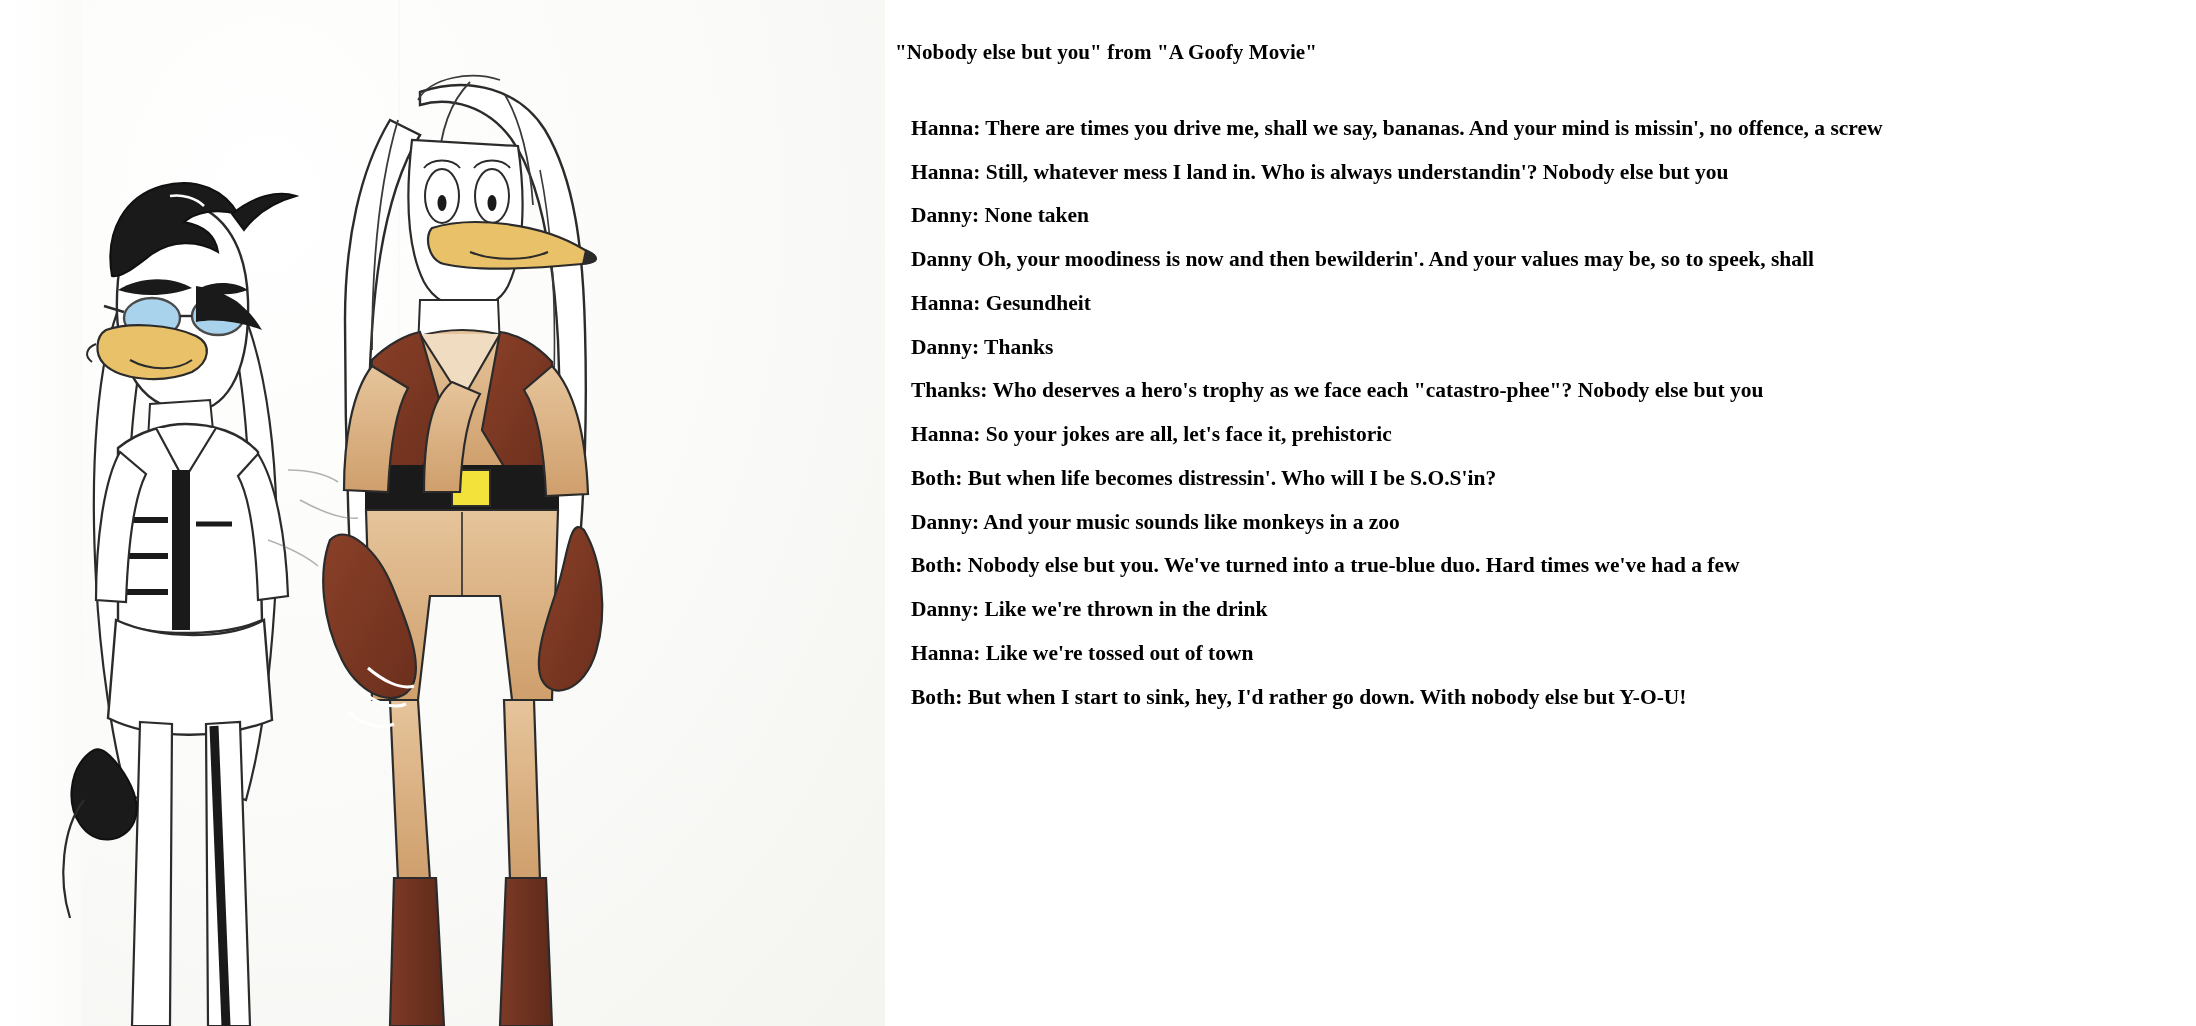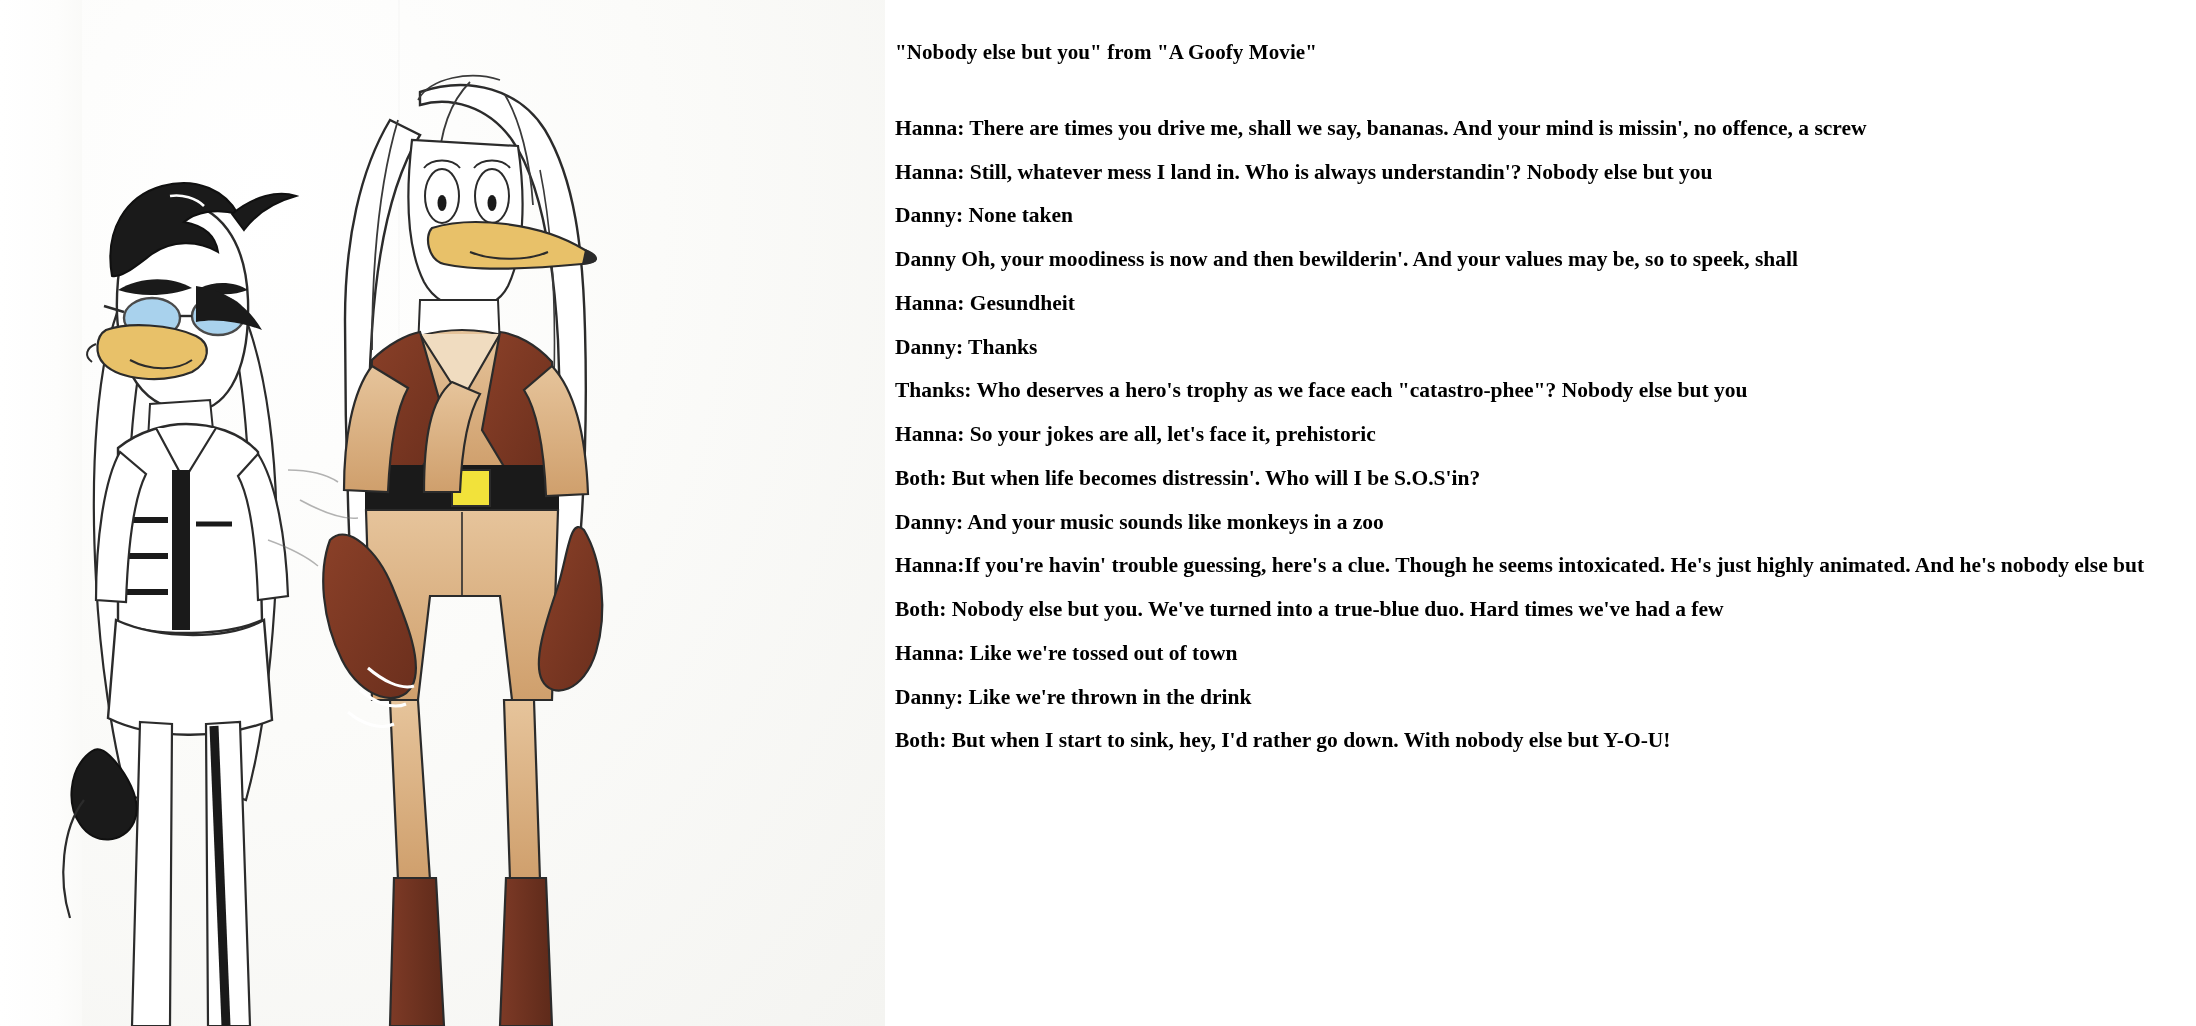--- a/index.html
+++ b/index.html
@@ -68,21 +68,21 @@
     color: #000000;
     margin: 0 0 48px 0;
     letter-spacing: 0.1px;
   }
   .line {
     font-family: "Liberation Serif", serif;
     font-weight: bold;
     font-size: 21.5px;
     line-height: 1.43;
     color: #000000;
-    margin: 0 0 13px 0;
+    margin: 0 0 13px 16px;
     white-space: pre-line;
   }
 </style>
 </head>
 <body>
 
 <div class="page">
 
   <div class="artwork">
     <div class="paper-tint"></div>
@@ -242,21 +242,20 @@
       <p class="line">Hanna: There are times you drive me, shall we say, bananas. And your mind is missin', no offence, a screw</p>
       <p class="line">Hanna: Still, whatever mess I land in. Who is always understandin'? Nobody else but you</p>
       <p class="line">Danny: None taken</p>
       <p class="line">Danny Oh, your moodiness is now and then bewilderin'. And your values may be, so to speek, shall</p>
       <p class="line">Hanna: Gesundheit</p>
       <p class="line">Danny: Thanks</p>
       <p class="line">Thanks: Who deserves a hero's trophy as we face each "catastro-phee"? Nobody else but you</p>
       <p class="line">Hanna: So your jokes are all, let's face it, prehistoric</p>
       <p class="line">Both: But when life becomes distressin'. Who will I be S.O.S'in?</p>
       <p class="line">Danny: And your music sounds like monkeys in a zoo</p>
-      <p class="line">Hanna:If you're havin' trouble guessing, here's a clue. Though he seems intoxicated. He's just highly animated. And he's nobody else but</p>
       <p class="line">Both: Nobody else but you. We've turned into a true-blue duo. Hard times we've had a few</p>
+      <p class="line">Danny: Like we're thrown in the drink</p>
       <p class="line">Hanna: Like we're tossed out of town</p>
-      <p class="line">Danny: Like we're thrown in the drink</p>
       <p class="line">Both: But when I start to sink, hey, I'd rather go down. With nobody else but Y-O-U!</p>
     </div>
   </div>
 
 </div>
 
 </body></html>

